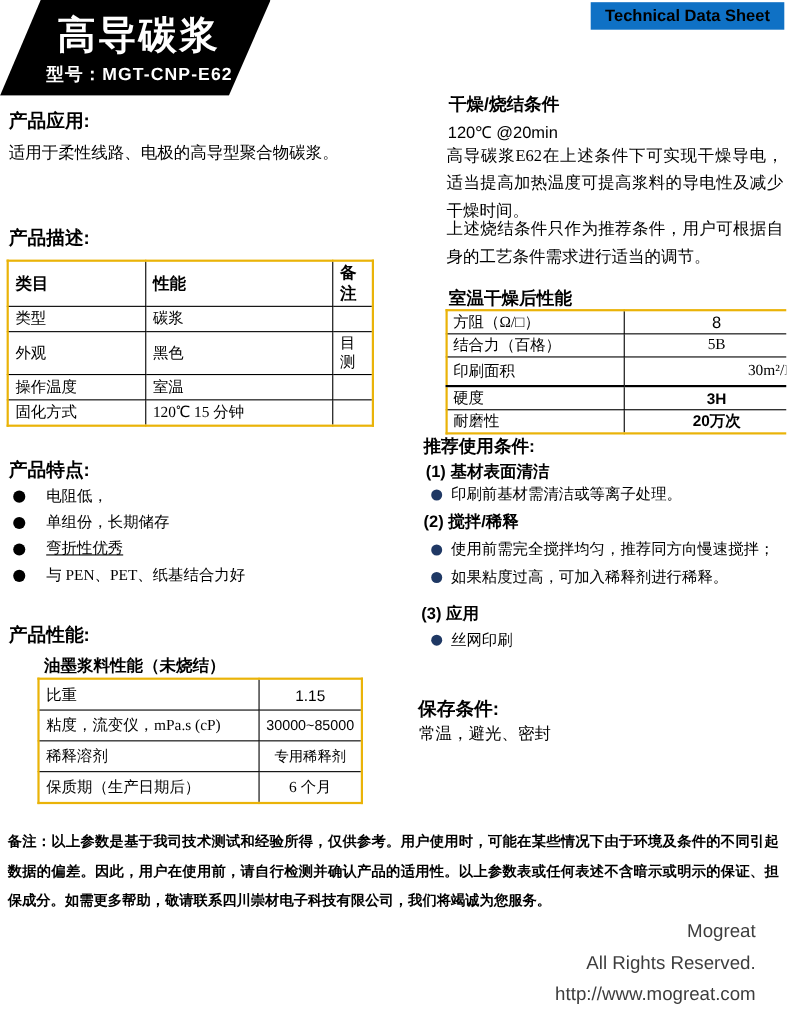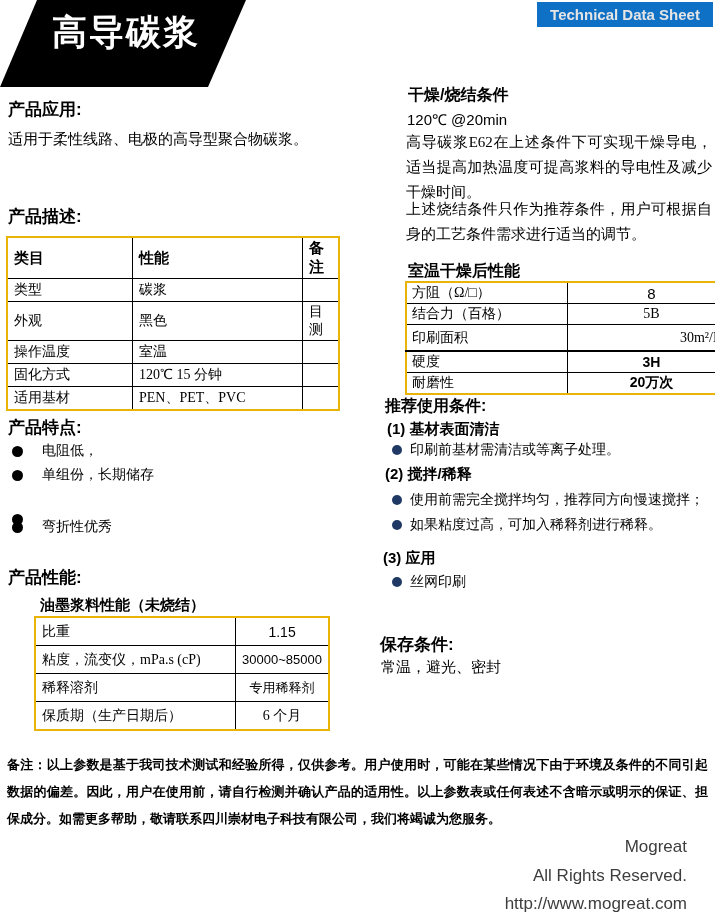--- a/index.html
+++ b/index.html
@@ -6,21 +6,21 @@
   .page{position:relative;width:715px;height:922px;background:#fff;overflow:hidden;
         font-family:"Liberation Sans",sans-serif;color:#000;}
   .abs{position:absolute;}
 
   
   .header-shape{left:0;top:0;width:246px;height:87px;background:#000;
     clip-path:polygon(37px 0,246px 0,208px 87px,0 87px);}
   .product-name{left:52px;top:9px;color:#ffffff;font-weight:700;font-size:35px;letter-spacing:2px;}
   .model-line{left:42px;top:58px;color:#fff;font-weight:700;font-size:16px;letter-spacing:1px;}
   .tds-badge{left:537px;top:2px;width:176px;height:25px;background:var(--badge-blue,#0f71c5);
-    color:#e5e5e5;font-weight:700;font-size:15px;display:flex;align-items:center;justify-content:center;}
+    color:#000000;font-weight:700;font-size:15px;display:flex;align-items:center;justify-content:center;}
 
   .sec-title{font-weight:700;font-size:17px;}
   .sub-title{font-weight:700;font-size:16px;}
 
   
   table{border-collapse:collapse;}
   .tbl{position:absolute;border:2px solid #eab308;}
   .tbl th,.tbl td{border:1px solid #000;padding:1px 6px;vertical-align:middle;}
   .tbl th{font-size:15px;font-weight:700;text-align:left;}
   .tbl td{font-size:14px;}
@@ -55,20 +55,21 @@
   .note{font-weight:700;font-size:13px;line-height:27px;text-align:justify;}
   .footer-line{color:var(--footer-gray,#3d3d3d);font-size:17px;text-align:right;}
 </style>
 </head>
 <body>
 
 <div class="page">
 
   <div class="abs header-shape">
     <div class="abs product-name">高导碳浆</div>
+    <div class="abs model-line">型号：MGT-CNP-E62</div>
   </div>
   <div class="abs tds-badge">Technical Data Sheet</div>
 
   <div class="abs sec-title" style="left:8px;top:98px;">产品应用:</div>
   <div class="abs body-text" style="left:8px;top:130px;">适用于柔性线路、电极的高导型聚合物碳浆。</div>
 
   <div class="abs sec-title" style="left:8px;top:205px;">产品描述:</div>
   <table class="tbl desc-tbl">
     <tbody>
         <tr>
@@ -89,43 +90,39 @@
     <tr>
       <td>操作温度</td>
       <td>室温</td>
       <td></td>
     </tr>
     <tr>
       <td>固化方式</td>
       <td>120℃  15 分钟</td>
       <td></td>
     </tr>
-    <tr>
-      <td>适用基材</td>
-      <td>PEN、PET、PVC</td>
-      <td></td>
-    </tr>
   </tbody>
     </table>
 
   <div class="abs sec-title" style="left:8px;top:416px;">产品特点:</div>
   <div class="bullet-line" style="left:12px;top:442px;">
     <span class="dot"></span>
     <span class="bullet-text">电阻低，</span>
   </div>
   <div class="bullet-line" style="left:12px;top:466px;">
     <span class="dot"></span>
     <span class="bullet-text">单组份，长期储存</span>
   </div>
-  <div class="bullet-line" style="left:12px;top:518px;">
+  <div class="bullet-line" style="left:12px;top:490px;text-decoration:underline;">
     <span class="dot"></span>
     <span class="bullet-text">弯折性优秀</span>
   </div>
   <div class="bullet-line" style="left:12px;top:514px;">
     <span class="dot"></span>
+    <span class="bullet-text">与 PEN、PET、纸基结合力好</span>
   </div>
 
   <div class="abs sec-title" style="left:8px;top:566px;">产品性能:</div>
   <div class="abs sub-title" style="left:40px;top:596px;font-size:15px;">油墨浆料性能（未烧结）</div>
   <table class="tbl perf-tbl">
     <tbody>
         <tr>
       <td class="lbl" style="width:189px;">比重</td>
       <td class="val">1.15</td>
     </tr>

